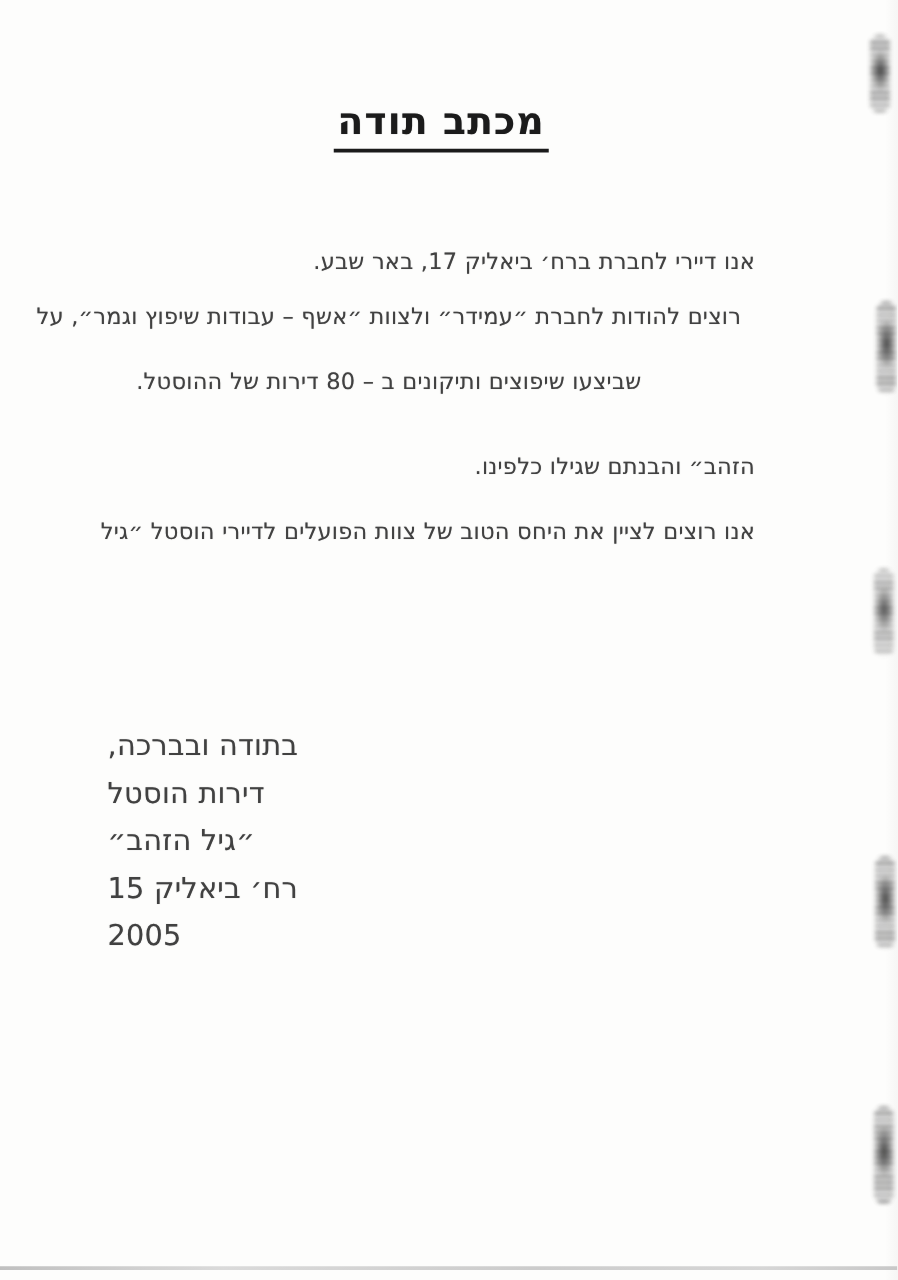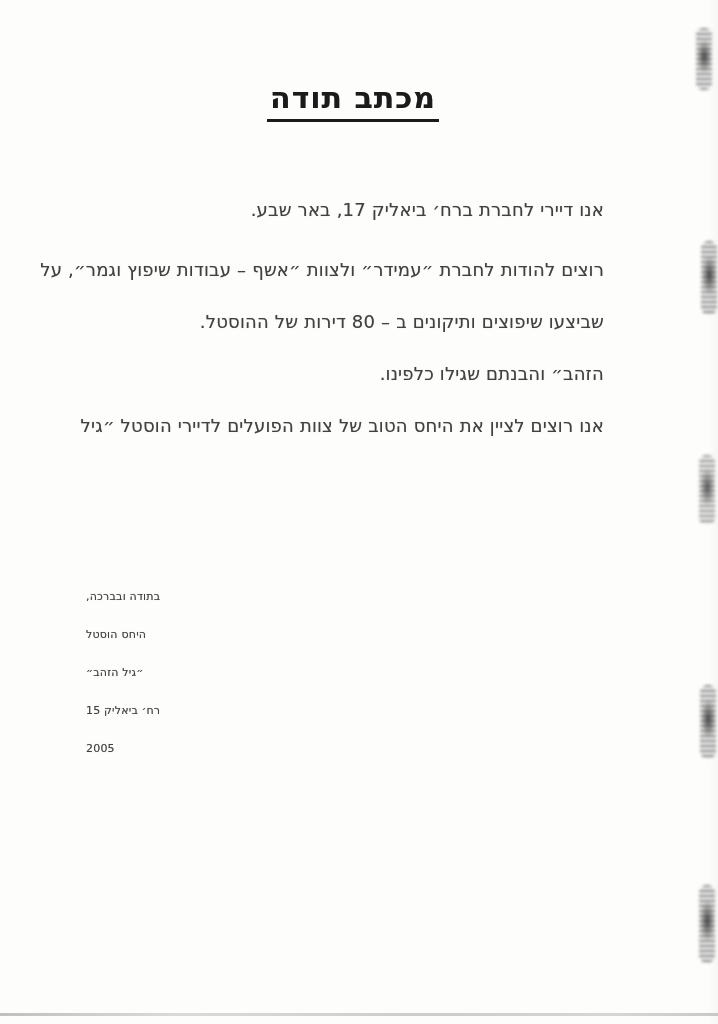--- a/index.html
+++ b/index.html
@@ -35,30 +35,30 @@
     right:114px; left:18px;
     direction:rtl;
     text-align:right;
     font-size:18px;
     line-height:52px;
     letter-spacing:.2px;
     color:var(--ink,#414141);
     text-shadow:0 0 .7px rgba(80,80,80,.5);
   }
   .para-1{ top:184px; }
-  .para-2{ top:244px; }
+  .para-2{ top:228px;text-align:center; }
   .para-3{ top:348px; }
   .para-4{ top:451px; }
   
   .signature{
     position:absolute;
     left:86px; top:578px;
     direction:rtl;
     text-align:left;
-    font-size:11px;
+    font-size:23px;
     line-height:38px;
     letter-spacing:.2px;
     color:var(--ink,#414141);
     text-shadow:0 0 .7px rgba(80,80,80,.5);
   }
   
   .smudge{
     position:absolute;
     width:16px;
     border-radius:50% / 10%;
@@ -108,21 +108,21 @@
   </div>
 
   <div class="para para-3">
     <div>הזהב״ והבנתם שגילו כלפינו.</div>
     <div>אנו רוצים לציין את היחס הטוב של צוות הפועלים לדיירי הוסטל ״גיל</div>
   </div>
 
 
   <div class="signature">
     <div>בתודה ובברכה,</div>
-    <div>היחס הוסטל</div>
+    <div>דירות הוסטל</div>
     <div>״גיל הזהב״</div>
     <div>רח׳ ביאליק 15</div>
     <div>2005</div>
   </div>
 
   <div class="edge-tint"></div>
   <div class="smudge smudge-1"></div>
   <div class="smudge smudge-2"></div>
   <div class="smudge smudge-3"></div>
   <div class="smudge smudge-4"></div>

